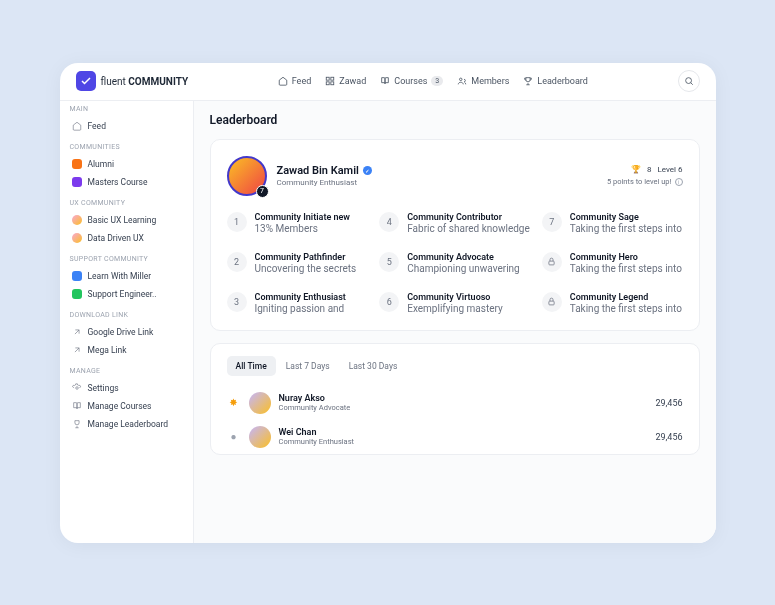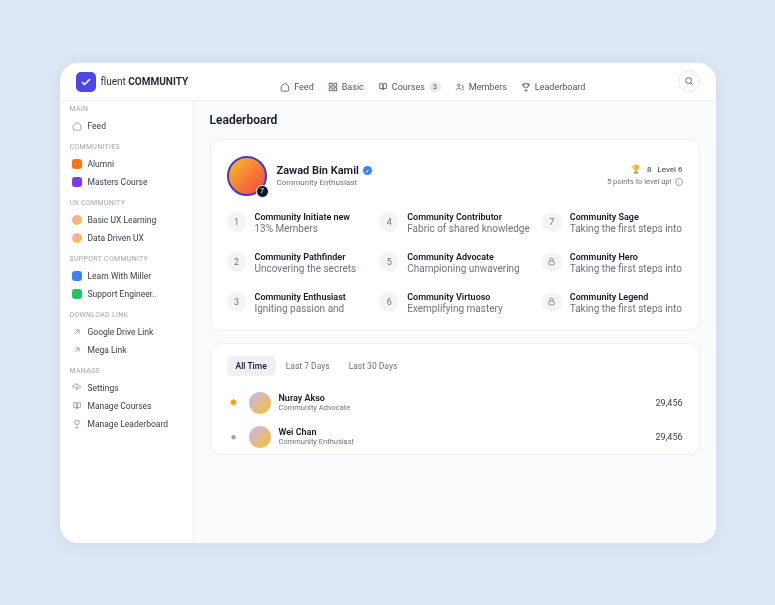--- a/index.html
+++ b/index.html
@@ -1,18 +1,18 @@
 <!DOCTYPE html>
 <html><head>
 <meta charset="utf-8">
 <style>
 *{box-sizing:border-box;margin:0;padding:0;font-family:-apple-system,BlinkMacSystemFont,"Segoe UI",Roboto,sans-serif;}
 body{background:#dce6f5;display:flex;align-items:center;justify-content:center;min-height:605px;width:775px;}
 .app{width:656px;height:480px;background:#fff;border-radius:18px;overflow:hidden;display:flex;flex-direction:column;box-shadow:0 2px 20px rgba(0,0,0,0.05);}
-.topbar{display:flex;align-items:flex-end;padding:8px 16px;border-bottom:1px solid #eceef2;height:38px;}
+.topbar{display:flex;align-items:center;padding:8px 16px;border-bottom:1px solid #eceef2;height:38px;}
 .logo{display:flex;align-items:center;gap:5px;}
 .logo-icon{width:20px;height:20px;background:#4f46e5;border-radius:5px;display:flex;align-items:center;justify-content:center;}
 .logo-icon svg{width:12px;height:12px;}
 .logo-text{font-size:10px;color:#1f2937;}
 .logo-text .b{font-weight:700;}
 .topnav{display:flex;gap:14px;margin-left:auto;margin-right:auto;align-items:center;}
 .topnav-item{display:flex;align-items:center;gap:4px;font-size:9px;color:#4b5563;cursor:pointer;}
 .topnav-item svg{width:10px;height:10px;stroke:#4b5563;}
 .badge-num{background:#e9eaed;color:#4b5563;font-size:7px;padding:1px 4px;border-radius:6px;}
 .search-btn{width:22px;height:22px;border-radius:50%;border:1px solid #e5e7eb;display:flex;align-items:center;justify-content:center;cursor:pointer;}
@@ -87,21 +87,21 @@
           </svg>
         <span>Feed</span>
       </div>
       <div class="topnav-item">
         <svg viewBox="0 0 24 24" fill="none" stroke-width="2">
             <rect x="3" y="3" width="7" height="7"></rect>
             <rect x="14" y="3" width="7" height="7"></rect>
             <rect x="3" y="14" width="7" height="7"></rect>
             <rect x="14" y="14" width="7" height="7"></rect>
           </svg>
-        <span>Basic</span>
+        <span>Zawad</span>
       </div>
       <div class="topnav-item">
         <svg viewBox="0 0 24 24" fill="none" stroke-width="2">
             <path d="M4 4h6a2 2 0 012 2v12a2 2 0 00-2-2H4zM20 4h-6a2 2 0 00-2 2v12a2 2 0 012-2h6z"></path>
           </svg>
         <span>Courses</span>
         <span class="badge-num">3</span>
       </div>
       <div class="topnav-item">
         <svg viewBox="0 0 24 24" fill="none" stroke-width="2">

